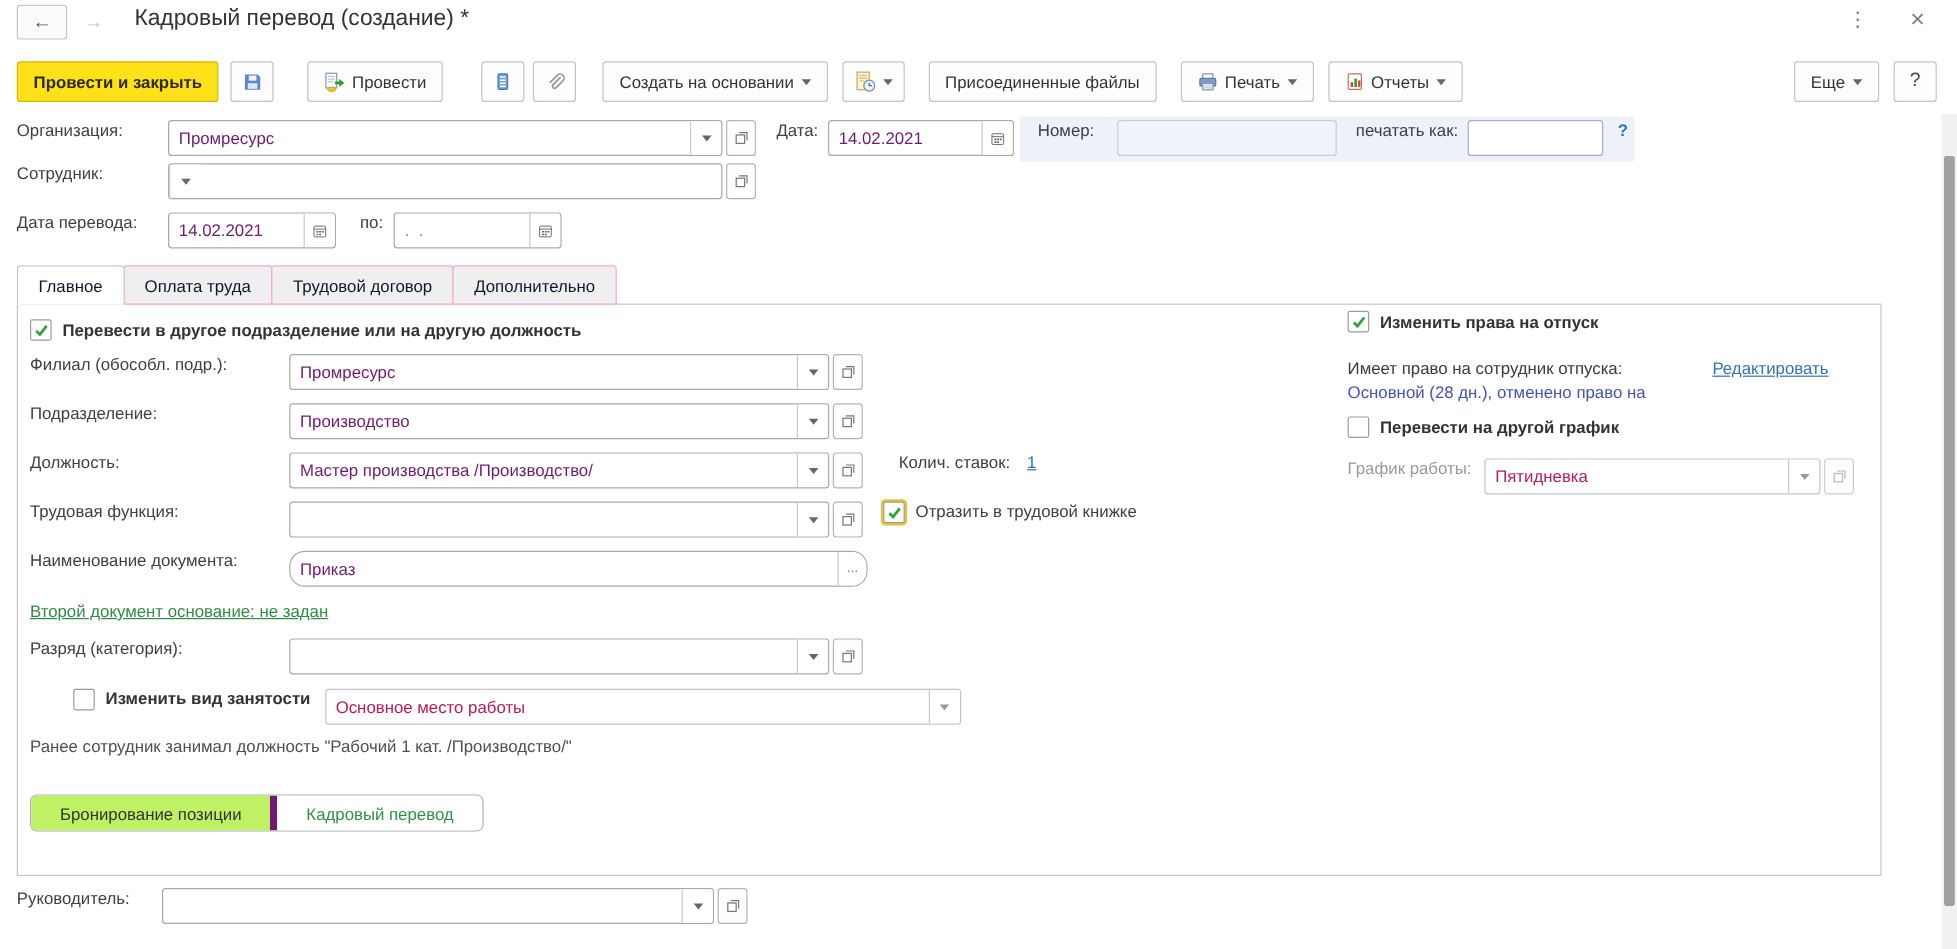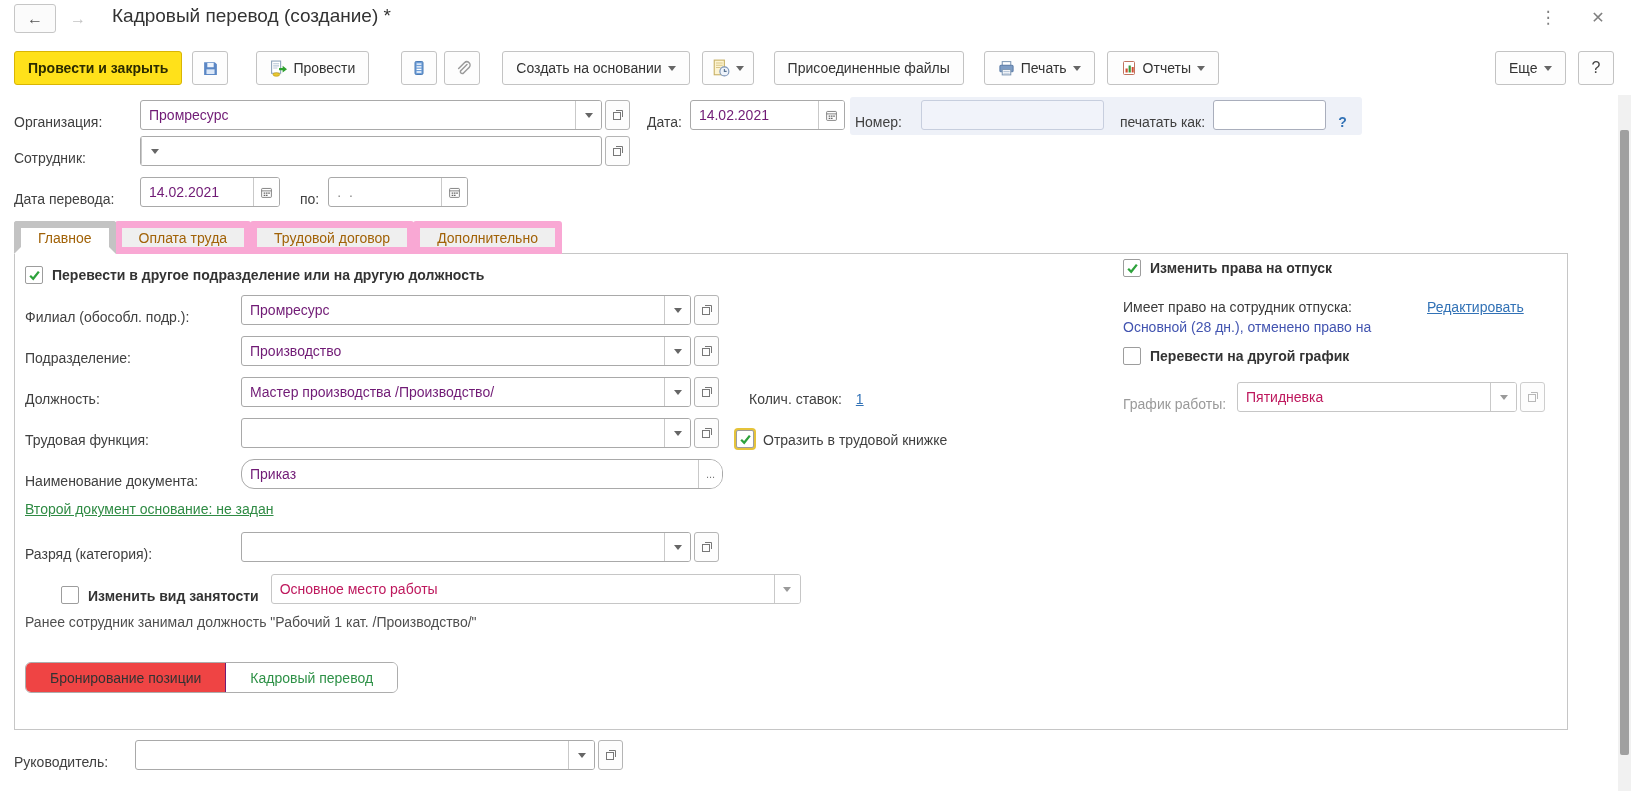--- a/index.html
+++ b/index.html
@@ -6,21 +6,21 @@
   html,body { width:1631px; height:791px; }
   body {
     position: relative;
     background: #fff;
     font-family: "Liberation Sans", "DejaVu Sans", sans-serif;
     font-size: 14px;
     color: #333;
     overflow: hidden;
   }
   .abs { position:absolute; }
-  .row { position:absolute; display:flex; align-items:flex-end; height:30px; }
+  .row { position:absolute; display:flex; align-items:flex-start; height:30px; }
   .flabel { color:#404040; white-space:nowrap; }
   
   .btn {
     display:inline-flex; align-items:center; justify-content:center; gap:6px;
     height:34px; padding:0 13px;
     background:#fdfdfd; border:1px solid #c3c3c3; border-radius:3px;
     font-family:inherit; font-size:14px; color:#333; cursor:pointer; white-space:nowrap;
   }
   .btn.icononly { width:36px; padding:0; }
   .btn.primary { background:#ffe11a; border-color:#d9b504; font-weight:bold; color:#2b2b00; }
@@ -57,38 +57,38 @@
     border:1px solid #9d9d9d; border-radius:2px;
     display:inline-flex; align-items:center; justify-content:center; cursor:pointer;
   }
   .cb.focused { box-shadow:0 0 0 2px #e5c33a; }
   .cbrow { position:absolute; display:flex; align-items:center; gap:9px; height:20px; }
   .cblabel { font-weight:bold; color:#333; white-space:nowrap; }
   
   .tabs { position:absolute; left:14px; top:221px; display:flex; z-index:2; }
   .tab {
     height:33px; padding:0 17px; display:inline-flex; align-items:center;
-    background:#efefef; border:7px solid #f9a8d4; border-radius:3px 3px 0 0;
-    margin-right:-1px; font-size:14px; color:#a16207; cursor:pointer;
+    background:#efefef; border:1px solid #f9a8d4; border-radius:3px 3px 0 0;
+    margin-right:-1px; font-size:14px; color:#0f172a; cursor:pointer;
   }
   .tab.active { background:#fff; border-color:#c3c3c3; border-bottom-color:#fff; position:relative; z-index:3; }
   .panel {
     position:absolute; left:14px; top:253px; width:1554px; height:477px;
     border:1px solid #c6c6c6; background:#fff; z-index:1;
   }
   
   .link-blue { color:#3272b6; text-decoration:underline; cursor:pointer; white-space:nowrap; }
   .link-green { color:#2f8b44; text-decoration:underline; cursor:pointer; white-space:nowrap; }
   .note { color:#4f4f4f; white-space:nowrap; }
   
   .toggle {
     position:absolute; display:flex; height:31px;
     border:1px solid #adadad; border-radius:6px; overflow:hidden; background:#fff;
   }
-  .toggle .seg1 { background:#ef4444; border-right:1px solid #701a75; color:#333; }
+  .toggle .seg1 { background:#bef264; border-right:6px solid #701a75; color:#333; }
   .toggle .seg2 { background:#fff; color:#2e9147; }
   .toggle button {
     height:100%; padding:0 24px; border:none; background:transparent;
     font-family:inherit; font-size:14px; cursor:pointer; white-space:nowrap;
   }
   
   .scroll-track { position:absolute; right:0; top:95px; width:13px; height:696px; background:#f1f1f1; }
   .scroll-thumb { position:absolute; left:2px; width:9px; top:35px; height:625px; background:#a0a0a0; border-radius:2px; }
   .lavender { position:absolute; background:#eef1f8; border-radius:3px; }
   .titlebtn { display:inline-flex; align-items:center; justify-content:center; cursor:pointer; background:transparent; border:none; font-family:inherit; }
@@ -225,21 +225,21 @@
     <button class="seg">
       <span>
           <svg width="13" height="13" viewBox="0 0 16 16">
             <rect x="2" y="3" width="12" height="11" rx="1" fill="#fff" stroke="#6a6a6a"></rect>
             <path d="M2 6h12" stroke="#6a6a6a"></path>
             <path fill="#666" d="M4.5 8h2v1.6h-2zM7.3 8h2v1.6h-2zM10.1 8h2v1.6h-2zM4.5 10.8h2v1.6h-2zM7.3 10.8h2v1.6h-2z"></path>
           </svg>
         </span>
     </button>
   </div>
-  <span class="flabel" style="margin-left:10px;width:60px;">Номер:</span>
+  <span class="flabel" style="margin-left:20px;width:60px;">Номер:</span>
   <input class="plain-input disabled" style="width: 183px; margin-left: 6px;" value="">
   <span class="flabel" style="margin-left:16px;">печатать как:</span>
   <input class="plain-input" style="width: 113px; margin-left: 8px;" value="">
   <span class="link-blue" style="margin-left:12px;font-weight:bold;text-decoration:none;">?</span>
 </div>
 
 <div class="row" style="left:14px;top:136px;">
   <span class="flabel" style="width:126px;">Сотрудник:</span>
   <div class="combo" style="width:462px;">
     <button class="seg">

